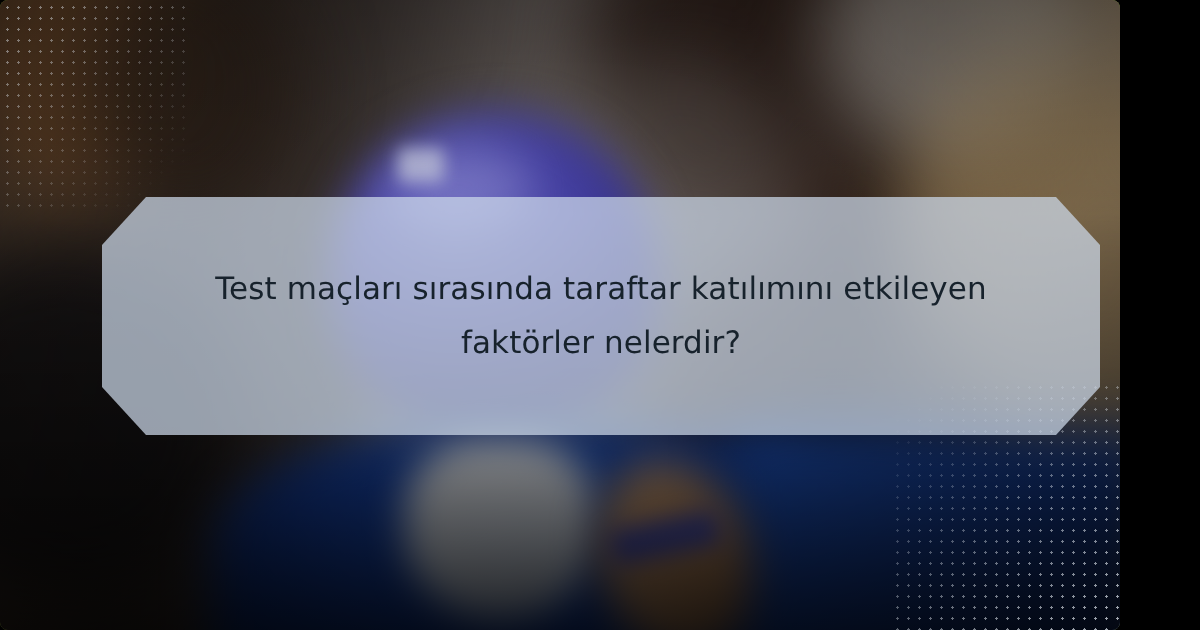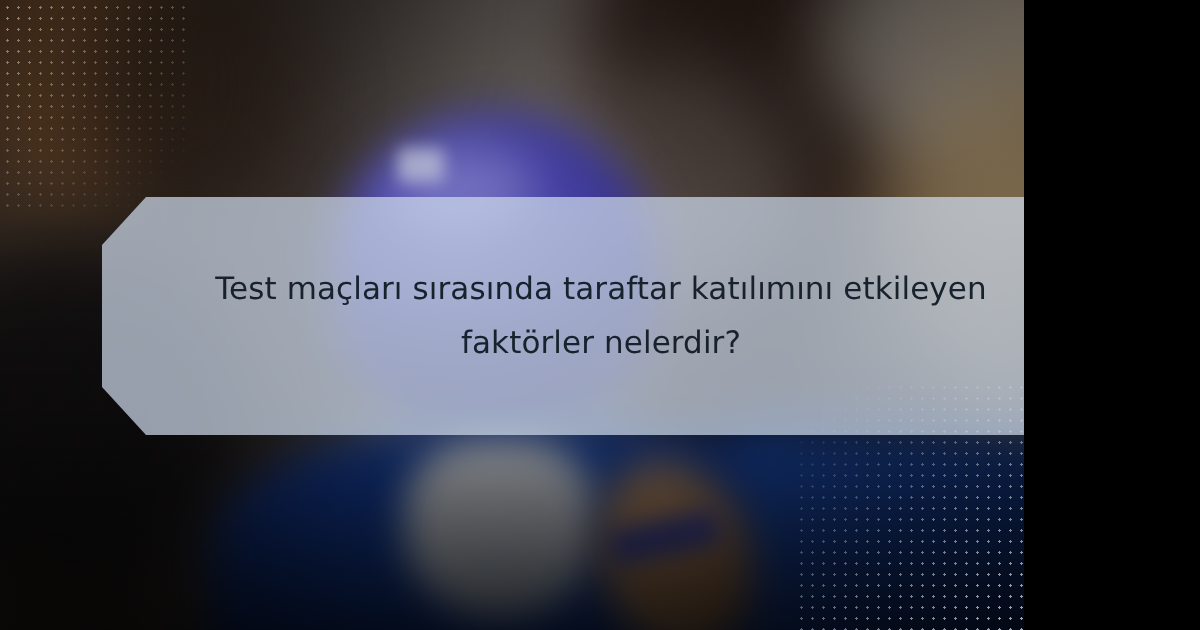--- a/index.html
+++ b/index.html
@@ -2,25 +2,26 @@
 <html><head>
 <meta charset="utf-8">
 <style>
   html, body {
     margin: 0;
     padding: 0;
     background: #000;
   }
   #stage {
     position: relative;
-    width: 1024px;
+    width: 1120px;
     height: 630px;
     overflow: hidden;
     font-family: "DejaVu Sans", "Liberation Sans", sans-serif;
     background: #4d7c0f;
+    border-radius: 8px;
   }
 
   
   .bg-layer {
     position: absolute;
     inset: -60px;
     pointer-events: none;
   }
 
   

